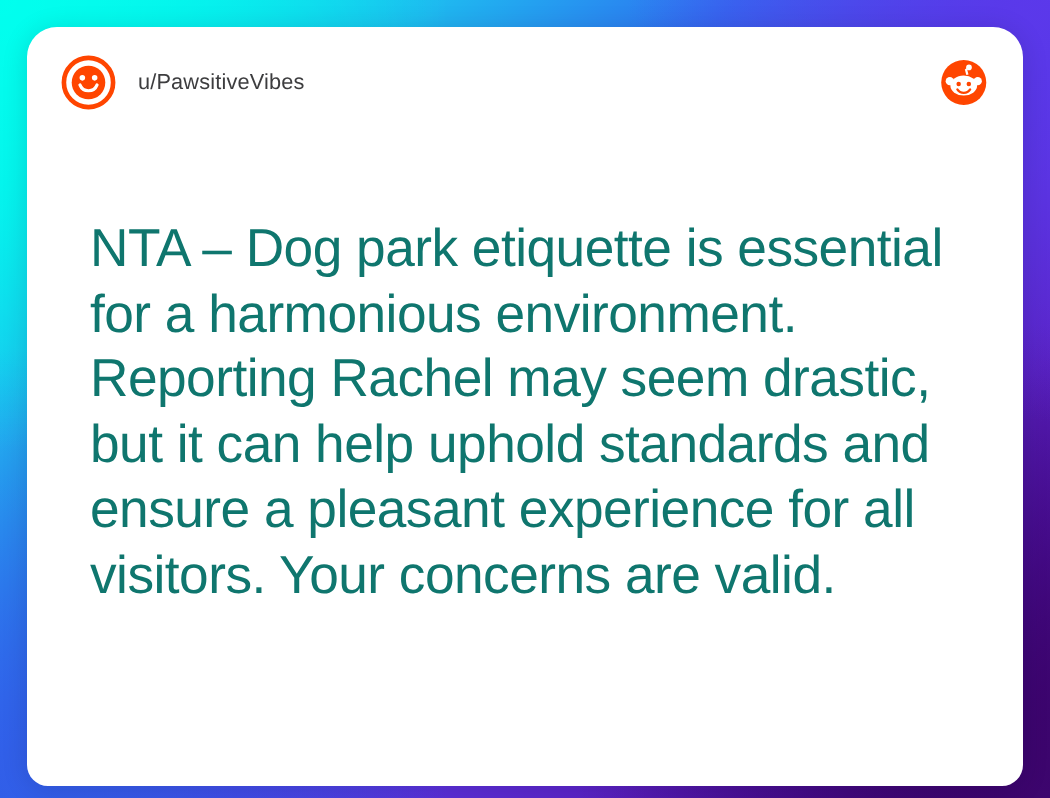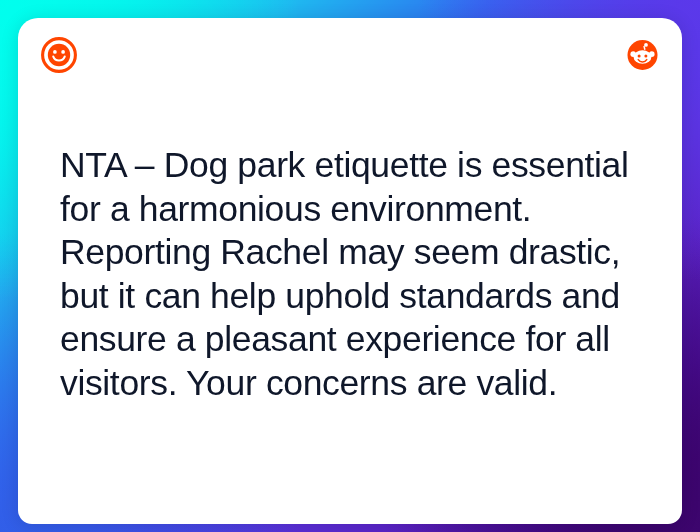--- a/index.html
+++ b/index.html
@@ -96,21 +96,21 @@
   }
 
   .post-body {
     padding: 52px 42px 0 42px;
     box-sizing: border-box;
   }
 
   .post-text {
     font-size: 35.5px;
     line-height: 43.5px;
-    color: #0f172a;
+    color: #0f766e;
     font-weight: 400;
     letter-spacing: -0.35px;
     margin: 0;
     white-space: pre-line;
     word-break: normal;
   }
 </style>
 </head>
 <body>
 
@@ -123,20 +123,21 @@
       <span class="avatar">
         <svg viewBox="0 0 38 38" width="38" height="38" aria-hidden="true">
           <circle cx="19" cy="19" r="16.4" fill="none" stroke="#FF4500" stroke-width="3.1"></circle>
           <circle cx="19" cy="19" r="11.2" fill="#FF4500"></circle>
           <circle cx="14.9" cy="15.9" r="1.85" fill="#FFFFFF"></circle>
           <circle cx="23.1" cy="15.9" r="1.85" fill="#FFFFFF"></circle>
           <path d="M13.3 20.6 a6.1 6.1 0 0 0 11.4 0" fill="none" stroke="#FFFFFF" stroke-width="2.1" stroke-linecap="round"></path>
         </svg>
       </span>
 
+      <span class="username">u/PawsitiveVibes</span>
 
       <span class="brand-logo">
         <svg viewBox="0 0 32 32" width="31" height="31" aria-hidden="true">
           <circle cx="16" cy="16" r="15.5" fill="#FF4500"></circle>
           <g fill="#FFFFFF">
             <path d="M18.1 6.1 l1.15 4.35 -1.5 0.33 -1.0 -3.8 z"></path>
             <circle cx="19.6" cy="5.6" r="1.95"></circle>
             <ellipse cx="16" cy="18.1" rx="9.2" ry="6.9"></ellipse>
             <circle cx="6.4" cy="15.1" r="2.85"></circle>
             <circle cx="25.6" cy="15.1" r="2.85"></circle>

